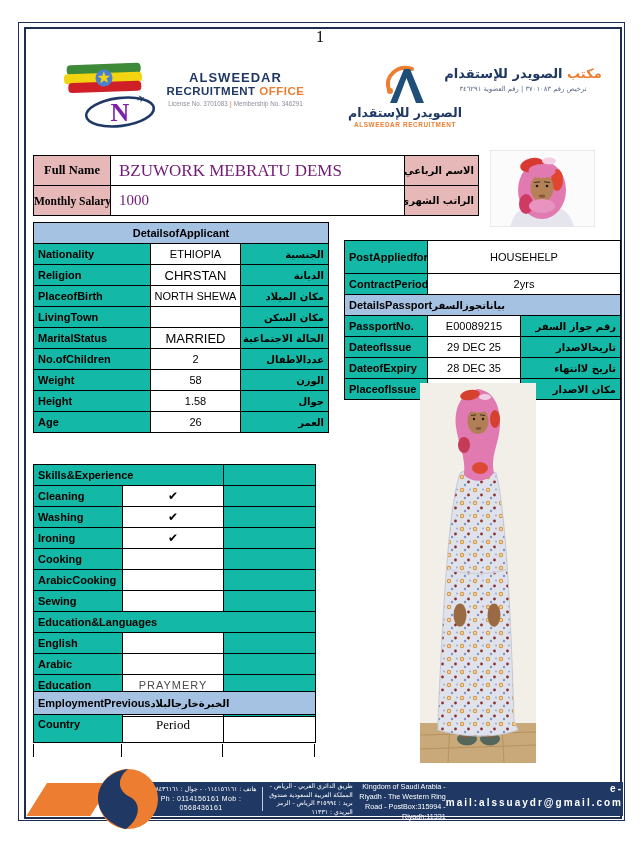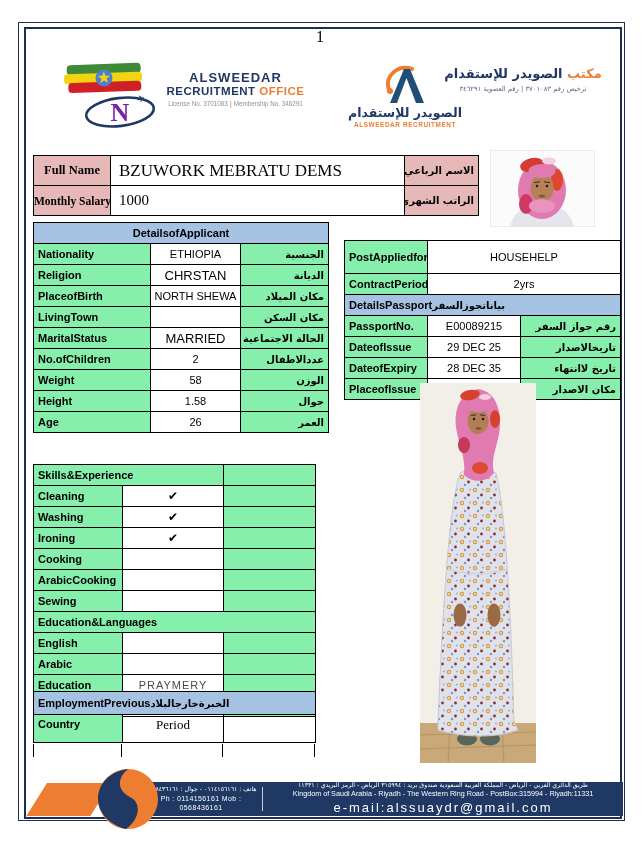--- a/index.html
+++ b/index.html
@@ -23,47 +23,47 @@
   .c-en{font-size:6.4px;font-weight:700;color:#ed7d31;letter-spacing:.6px;margin-top:1px;}
   .hdr-right{position:absolute;left:443px;top:66px;width:160px;text-align:center;line-height:1.2;}
   .r1{font-family:"DejaVu Sans",sans-serif;direction:rtl;font-size:13px;font-weight:700;color:#1f3864;}
   .r1 .orange{color:#ed7d31;}
   .r2{font-family:"DejaVu Sans",sans-serif;direction:rtl;font-size:6.8px;color:#5a6a86;margin-top:3px;}
   
   table{position:absolute;border-collapse:collapse;table-layout:fixed;}
   td{border:1px solid #000;font-size:11px;padding:0 4px;overflow:hidden;white-space:nowrap;height:20px;}
   .c{text-align:center;padding:0;}
   .bold{font-weight:700;}
-  .bgB{background:#86efac;}
+  .bgB{background:#14b8a6;}
   .bgH{background:#a6c2e2;}
   .bgP{background:#e6b9b8;}
   .ar{font-family:"DejaVu Sans",sans-serif;direction:rtl;text-align:right;font-weight:700;font-size:10px;}
   .serif{font-family:"Liberation Serif",serif;}
-  .red{color:#000000;}
+  .red{color:#701a75;}
   .big{font-size:13px;}
   .lsp{letter-spacing:1px;color:#4a4a4a;}
   .chk{font-family:"DejaVu Sans",sans-serif;font-weight:700;font-size:12px;}
   .hdrcell{font-weight:700;font-size:11px;text-align:center;}
   .hdrmix .en{font-weight:700;font-size:11px;}
   .hdrmix .arr{font-family:"DejaVu Sans",sans-serif;font-weight:700;font-size:10px;}
   .vcut{position:absolute;width:1px;background:#000;top:744px;height:13px;}
   
   .headshot{position:absolute;left:490px;top:150px;width:105px;height:77px;}
   .bodyphoto{position:absolute;left:420px;top:383px;width:116px;height:380px;}
   
   .f-bar{position:absolute;left:140px;top:782px;width:483px;height:34px;background:#1f3864;
          display:flex;align-items:stretch;z-index:5;color:#fff;}
   .f-phone{width:122px;display:flex;flex-direction:column;justify-content:center;text-align:center;line-height:1.35;}
   .fp-ar{font-family:"DejaVu Sans",sans-serif;direction:rtl;font-size:6.2px;}
   .fp-en{font-size:7px;letter-spacing:.4px;}
   .f-div{width:1px;background:rgba(255,255,255,.75);margin:5px 0;}
-  .f-addr{flex:1;display:flex;flex-direction:column;justify-content:center;text-align:center;line-height:1.4;}
+  .f-addr{flex:1;display:flex;flex-direction:row;justify-content:center;text-align:right;line-height:1.4;}
   .fa-ar{font-family:"DejaVu Sans",sans-serif;direction:rtl;font-size:6.2px;}
   .fa-en{font-size:7.2px;}
-  .fa-em{font-size:13px;letter-spacing:2px;}
+  .fa-em{font-size:10px;letter-spacing:2px;font-weight:bold;}
   .f-para{position:absolute;left:47px;top:783px;width:64px;height:33px;background:#ed7d31;
           transform:skewX(-32deg);transform-origin:top left;z-index:6;}
   .f-circle{position:absolute;left:98px;top:769px;width:60px;height:60px;z-index:7;}
 </style>
 </head>
 <body>
 
 <div class="page">
 
   <div class="b-outer"></div>

